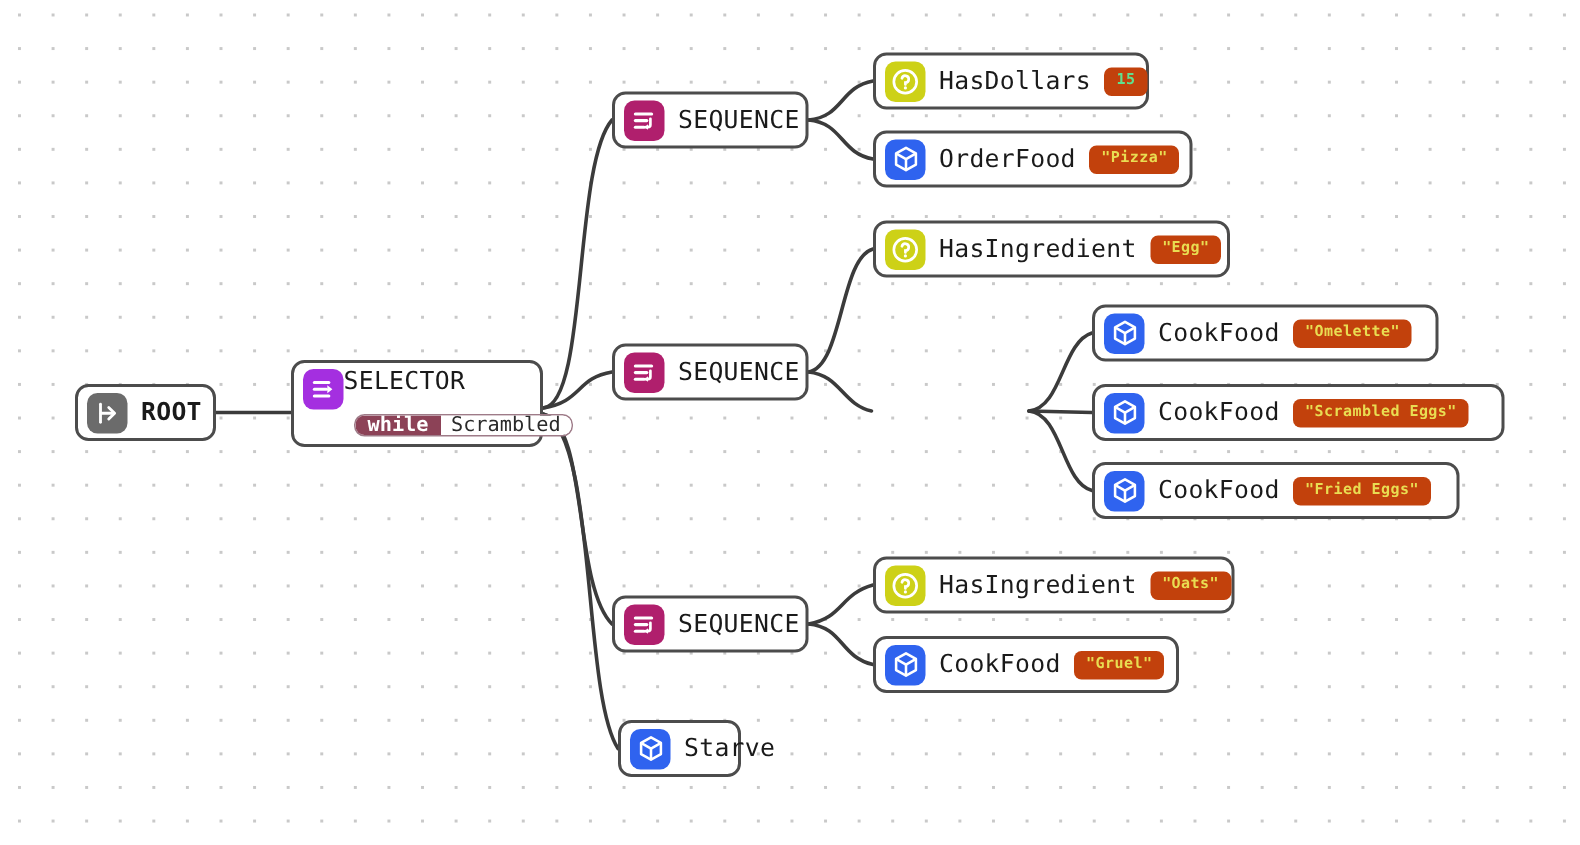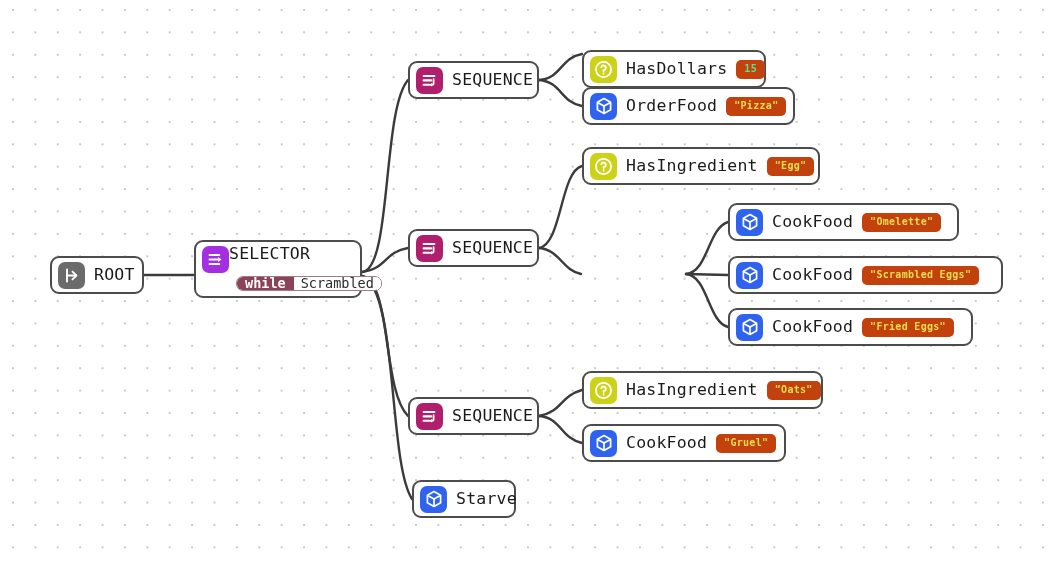--- a/index.html
+++ b/index.html
@@ -156,21 +156,21 @@
       <path d="M686,274 L728,275"></path>
 
       <path d="M686,274 C708,276 708,322 728,327"></path>
 
       <path d="M539,416 C562,412 560,396 582,390"></path>
 
       <path d="M539,416 C562,418 560,438 582,443"></path>
     </g>
   </svg>
 
-  <div class="node" style="left:50px;top:256px;width:94px;">
+  <div class="node" style="left:50px;top:256px;width:94px;font-weight:bold;">
     <span class="icon icon-root">
       <svg width="19" height="19" viewBox="0 0 19 19">
         <path d="M5 3.5 V15.5" stroke="#ffffff" stroke-width="1.9" stroke-linecap="round"></path>
         <path d="M5.5 9.5 H14" stroke="#ffffff" stroke-width="1.9" stroke-linecap="round"></path>
         <path d="M10.5 5.6 L14.4 9.5 L10.5 13.4" fill="none" stroke="#ffffff" stroke-width="1.9" stroke-linecap="round" stroke-linejoin="round"></path>
       </svg>
     </span>
     <span class="label">ROOT</span>
   </div>
 
@@ -225,21 +225,21 @@
         <path d="M3.6 9.4 H11.2" stroke="#ffffff" stroke-width="2.1" stroke-linecap="round"></path>
         <path d="M3.6 13.8 H9.4" stroke="#ffffff" stroke-width="2.1" stroke-linecap="round"></path>
         <path d="M13.6 8.2 V12.2 A1.6 1.6 0 0 1 12 13.8 H10.6" fill="none" stroke="#ffffff" stroke-width="1.8" stroke-linecap="round"></path>
         <path d="M12 11.9 L9.6 13.8 L12 15.5" fill="#ffffff"></path>
       </svg>
     </span>
     <span class="label">SEQUENCE</span>
   </div>
 
 
-  <div class="node" style="left:582px;top:50px;width:184px;">
+  <div class="node" style="left:582px;top:35px;width:184px;">
     <span class="icon icon-cond">
       <svg width="21" height="21" viewBox="0 0 21 21">
         <circle cx="10.5" cy="10.5" r="7.6" fill="none" stroke="#ffffff" stroke-width="1.8"></circle>
         <path d="M8.3 8.2 A2.3 2.3 0 1 1 10.6 11.1 V12.3" fill="none" stroke="#ffffff" stroke-width="1.8" stroke-linecap="round"></path>
         <circle cx="10.6" cy="14.6" r="1.05" fill="#ffffff"></circle>
       </svg>
     </span>
     <span class="label">HasDollars</span>
     <span class="badge num">15</span>
   </div>
@@ -321,21 +321,21 @@
       <svg width="20" height="20" viewBox="0 0 20 20">
         <path d="M10 2.6 L16.6 6.3 V13.7 L10 17.4 L3.4 13.7 V6.3 Z" fill="none" stroke="#ffffff" stroke-width="1.7" stroke-linejoin="round"></path>
         <path d="M3.6 6.4 L10 10.1 L16.4 6.4" fill="none" stroke="#ffffff" stroke-width="1.7" stroke-linejoin="round"></path>
         <path d="M10 10.1 V17.3" fill="none" stroke="#ffffff" stroke-width="1.7"></path>
       </svg>
     </span>
     <span class="label">CookFood</span>
     <span class="badge str">"Gruel"</span>
   </div>
 
-  <div class="node" style="left:412px;top:480px;width:104px;">
+  <div class="node" style="left:412px;top:480px;width:82px;">
     <span class="icon icon-action">
       <svg width="20" height="20" viewBox="0 0 20 20">
         <path d="M10 2.6 L16.6 6.3 V13.7 L10 17.4 L3.4 13.7 V6.3 Z" fill="none" stroke="#ffffff" stroke-width="1.7" stroke-linejoin="round"></path>
         <path d="M3.6 6.4 L10 10.1 L16.4 6.4" fill="none" stroke="#ffffff" stroke-width="1.7" stroke-linejoin="round"></path>
         <path d="M10 10.1 V17.3" fill="none" stroke="#ffffff" stroke-width="1.7"></path>
       </svg>
     </span>
     <span class="label">Starve</span>
   </div>
 

